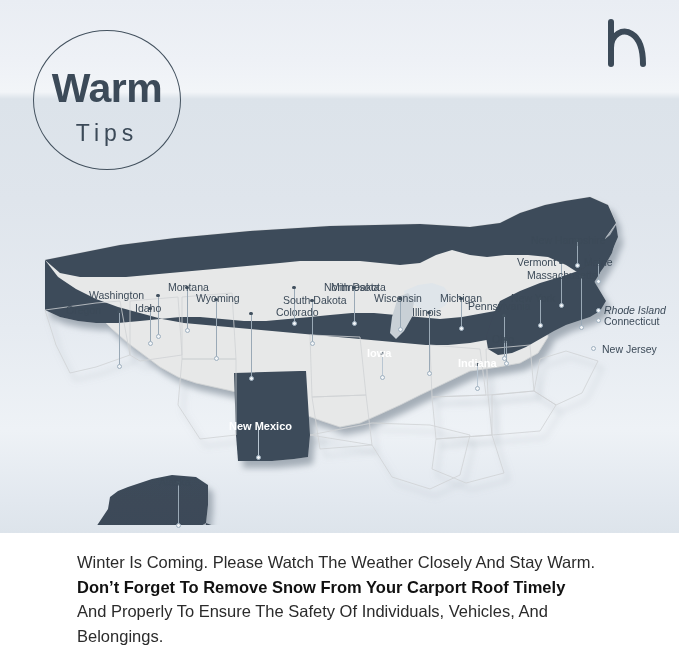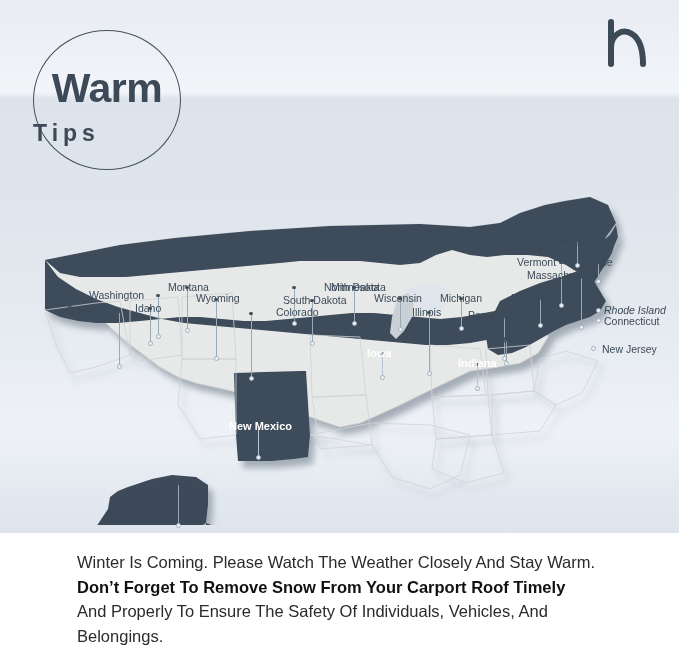--- a/index.html
+++ b/index.html
@@ -40,22 +40,22 @@
     box-sizing: border-box;
   }
   .badge-warm {
     position: absolute; left: 0; top: 38px; width: 148px;
     text-align: center;
     font-size: 41px; font-weight: 700; letter-spacing: -0.5px;
     color: #3c4a58; line-height: 1;
   }
   .badge-tips {
     position: absolute; left: 0; top: 92px; width: 148px;
-    text-align: left;
-    font-size: 23px; font-weight: 700; letter-spacing: 5px;
+    text-align: center;
+    font-size: 23px; font-weight: 400; letter-spacing: 5px;
     color: #3c4a58; line-height: 1;
   }
 
   
   .logo { position: absolute; right: 24px; top: 18px; display: flex; align-items: center; }
   .logo-mark { width: 44px; height: 52px; margin-right: 6px; }
   .logo-text {
     font-size: 26px; font-weight: 700; line-height: 25px;
     color: #3c4a58; letter-spacing: 0px;
   }
@@ -256,21 +256,21 @@
           <div class="dot sm" style="left: 427.3px; top: 206px;"></div>
           <div class="dot" style="left: 426.5px; top: 265.5px;"></div>
           <div class="lbl" style="left: 412px; top: 202px;">Illinois</div>
           <div class="lead" style="left: 461px; top: 194px; height: 29px;"></div>
           <div class="dot sm" style="left: 459.3px; top: 192px;"></div>
           <div class="dot" style="left: 458.5px; top: 220.5px;"></div>
           <div class="lbl" style="left: 440px; top: 188px;">Michigan</div>
           <div class="lead" style="left: 504px; top: 211px; height: 42px;"></div>
           <div class="dot sm" style="left: 502.3px; top: 209px;"></div>
           <div class="dot" style="left: 501.5px; top: 250.5px;"></div>
-          <div class="lbl" style="left: 468px; top: 205px;">Pennsylvania</div>
+          <div class="lbl" style="left: 468px; top: 196px;">Pennsylvania</div>
           <div class="lead" style="left: 506px; top: 235px; height: 23px;"></div>
           <div class="dot sm" style="left: 504.3px; top: 233px;"></div>
           <div class="dot" style="left: 503.5px; top: 255.5px;"></div>
           <div class="lbl" style="left: 492px; top: 229px;">Ohio</div>
           <div class="lead" style="left: 540px; top: 194px; height: 26px;"></div>
           <div class="dot sm" style="left: 538.3px; top: 192px;"></div>
           <div class="dot" style="left: 537.5px; top: 217.5px;"></div>
           <div class="lbl" style="left: 511px; top: 188px;">New York</div>
           <div class="lead" style="left: 577px; top: 136px; height: 24px;"></div>
           <div class="dot sm" style="left: 575.3px; top: 134px;"></div>

